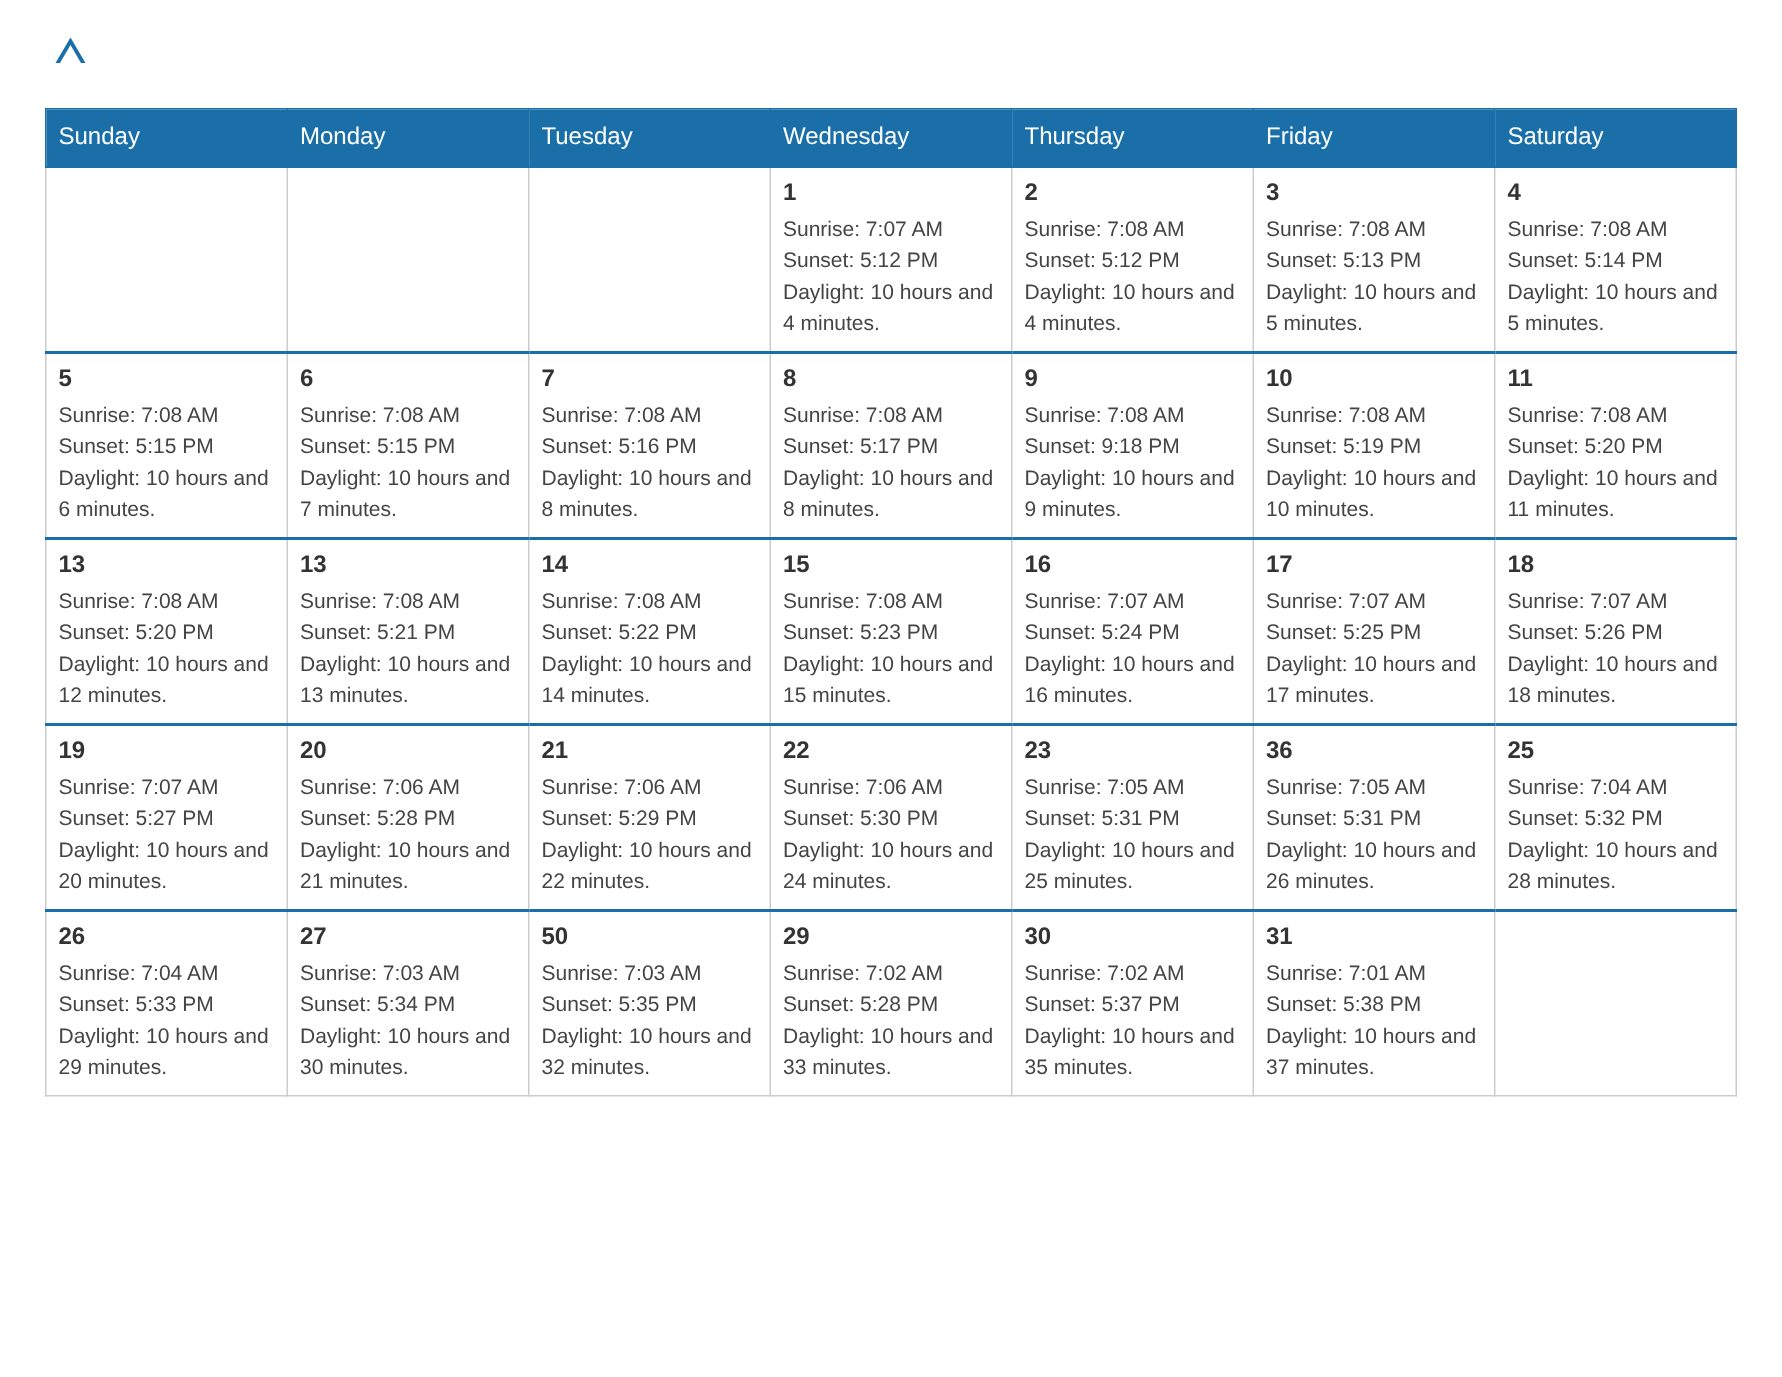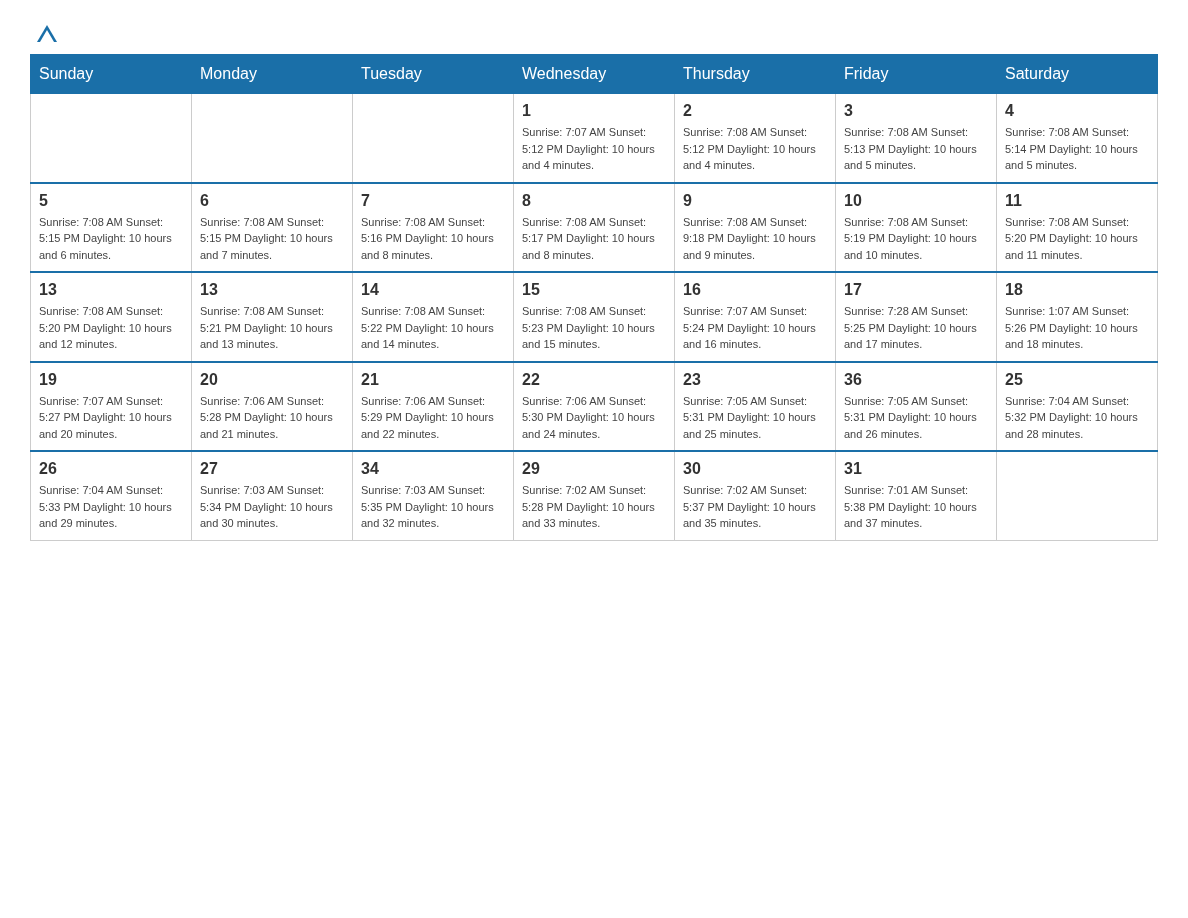--- a/index.html
+++ b/index.html
@@ -26,21 +26,21 @@
       line-height: 1.1;
     }
     .subtitle {
       font-size: 20px;
       color: #555;
       margin-top: 4px;
     }
     .calendar {
       width: 100%;
       border-collapse: collapse;
-      margin-top: 10px;
+      margin-top: 28px;
     }
     .calendar th {
       background-color: #1a6fa8;
       color: #fff;
       padding: 10px 8px;
       text-align: left;
       font-size: 16px;
       font-weight: normal;
       border: 1px solid #1a6fa8;
     }
@@ -53,21 +53,21 @@
       font-size: 13px;
       color: #333;
     }
     .day-number {
       font-size: 16px;
       font-weight: bold;
       color: #333;
       margin-bottom: 4px;
     }
     .day-info {
-      font-size: 11px;
+      font-size: 14px;
       color: #444;
       line-height: 1.5;
     }
     .calendar tr td {
       border-top: 2px solid #1a6fa8;
     }
     .calendar tbody tr:first-child td {
       border-top: 1px solid #ccc;
     }
     .empty-cell {
@@ -215,27 +215,27 @@
 Daylight: 10 hours and 15 minutes.</div>
         </td>
         <td>
           <div class="day-number">16</div>
           <div class="day-info">Sunrise: 7:07 AM
 Sunset: 5:24 PM
 Daylight: 10 hours and 16 minutes.</div>
         </td>
         <td>
           <div class="day-number">17</div>
-          <div class="day-info">Sunrise: 7:28 AM
+          <div class="day-info">Sunrise: 7:07 AM
 Sunset: 5:25 PM
 Daylight: 10 hours and 17 minutes.</div>
         </td>
         <td>
           <div class="day-number">18</div>
-          <div class="day-info">Sunrise: 1:07 AM
+          <div class="day-info">Sunrise: 7:07 AM
 Sunset: 5:26 PM
 Daylight: 10 hours and 18 minutes.</div>
         </td>
       </tr>
       <tr>
         <td>
           <div class="day-number">19</div>
           <div class="day-info">Sunrise: 7:07 AM
 Sunset: 5:27 PM
 Daylight: 10 hours and 20 minutes.</div>
@@ -284,21 +284,21 @@
 Sunset: 5:33 PM
 Daylight: 10 hours and 29 minutes.</div>
         </td>
         <td>
           <div class="day-number">27</div>
           <div class="day-info">Sunrise: 7:03 AM
 Sunset: 5:34 PM
 Daylight: 10 hours and 30 minutes.</div>
         </td>
         <td>
-          <div class="day-number">34</div>
+          <div class="day-number">50</div>
           <div class="day-info">Sunrise: 7:03 AM
 Sunset: 5:35 PM
 Daylight: 10 hours and 32 minutes.</div>
         </td>
         <td>
           <div class="day-number">29</div>
           <div class="day-info">Sunrise: 7:02 AM
 Sunset: 5:28 PM
 Daylight: 10 hours and 33 minutes.</div>
         </td>

